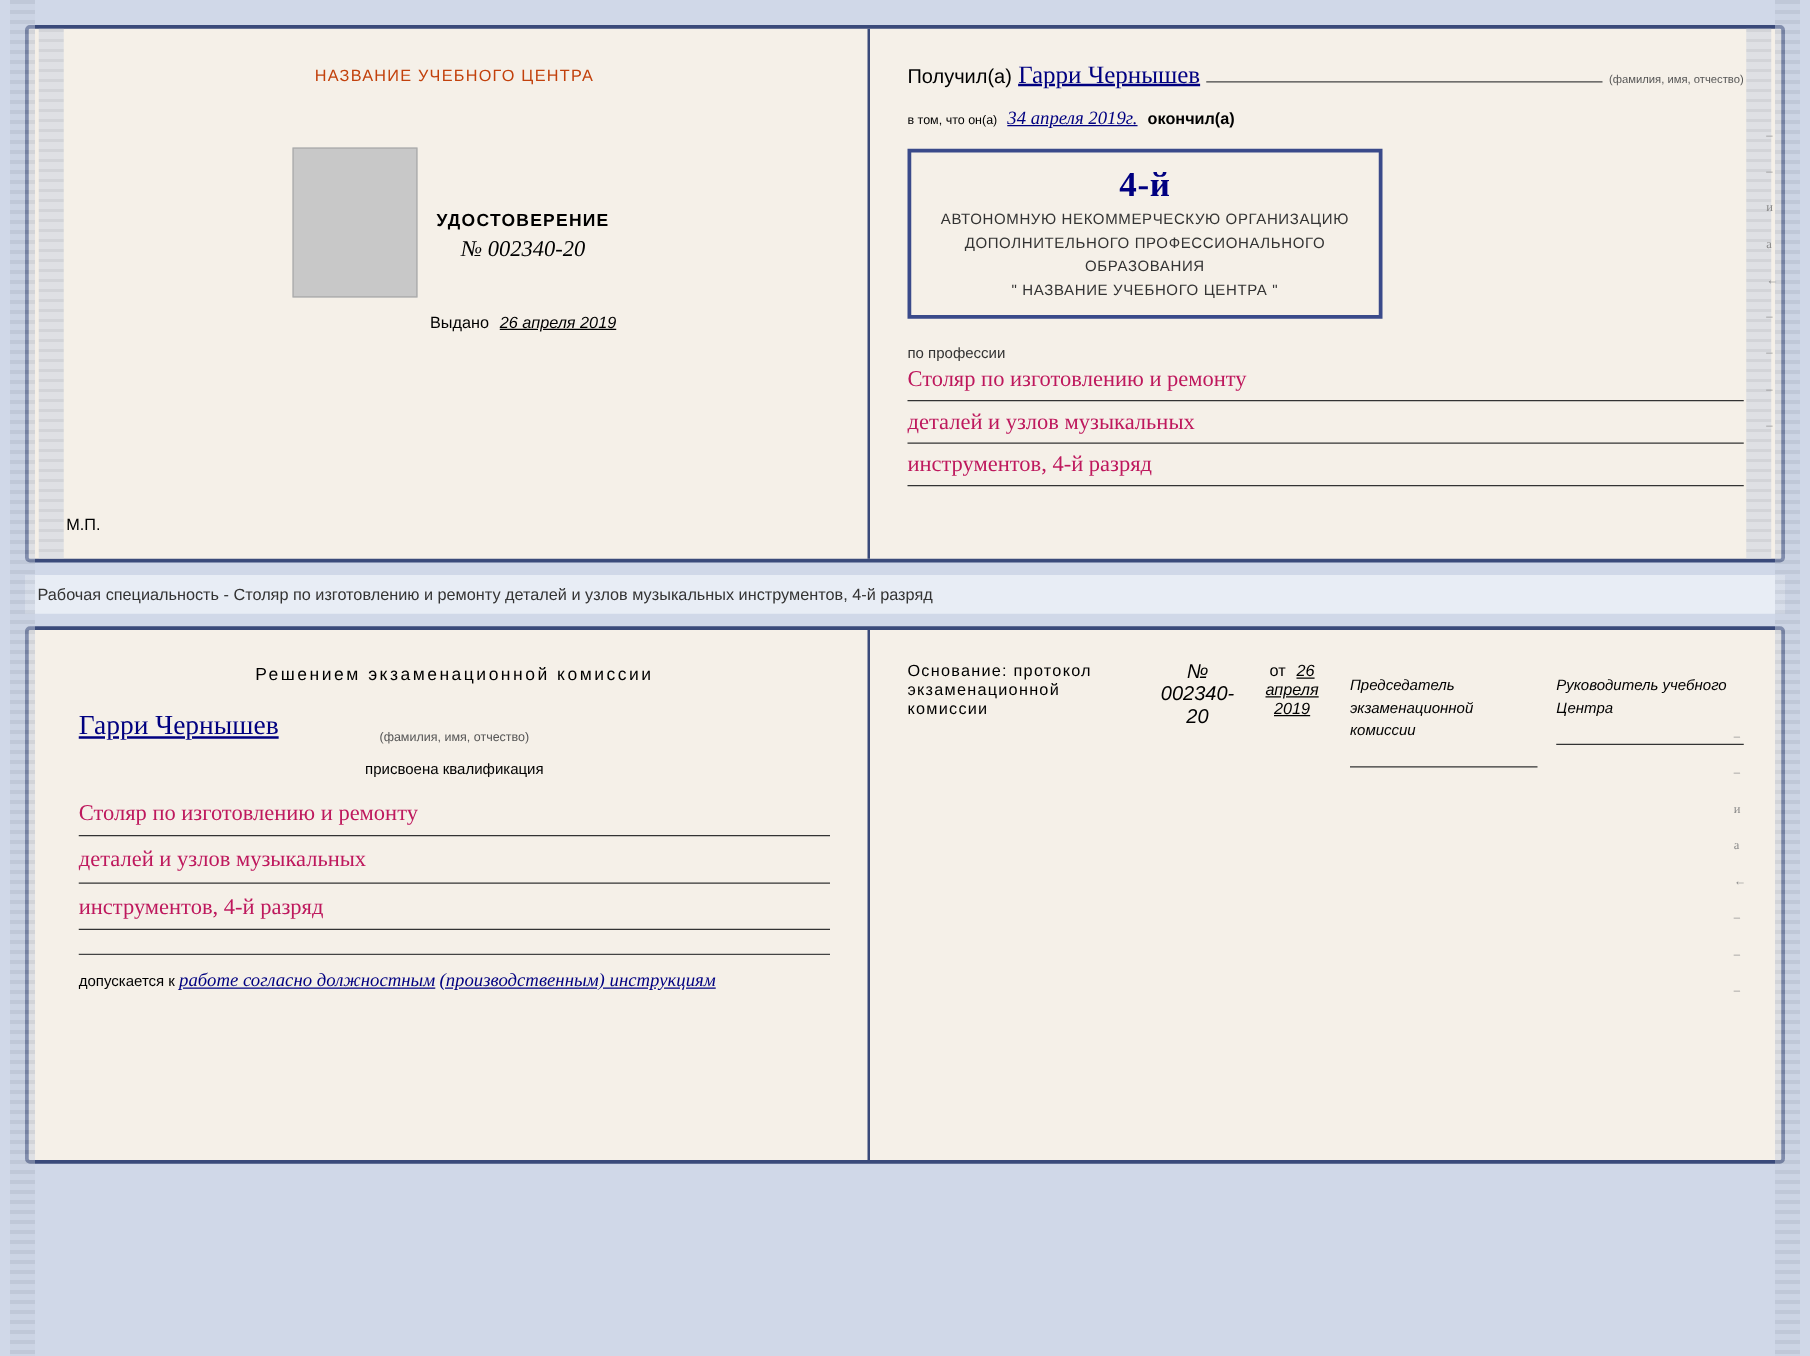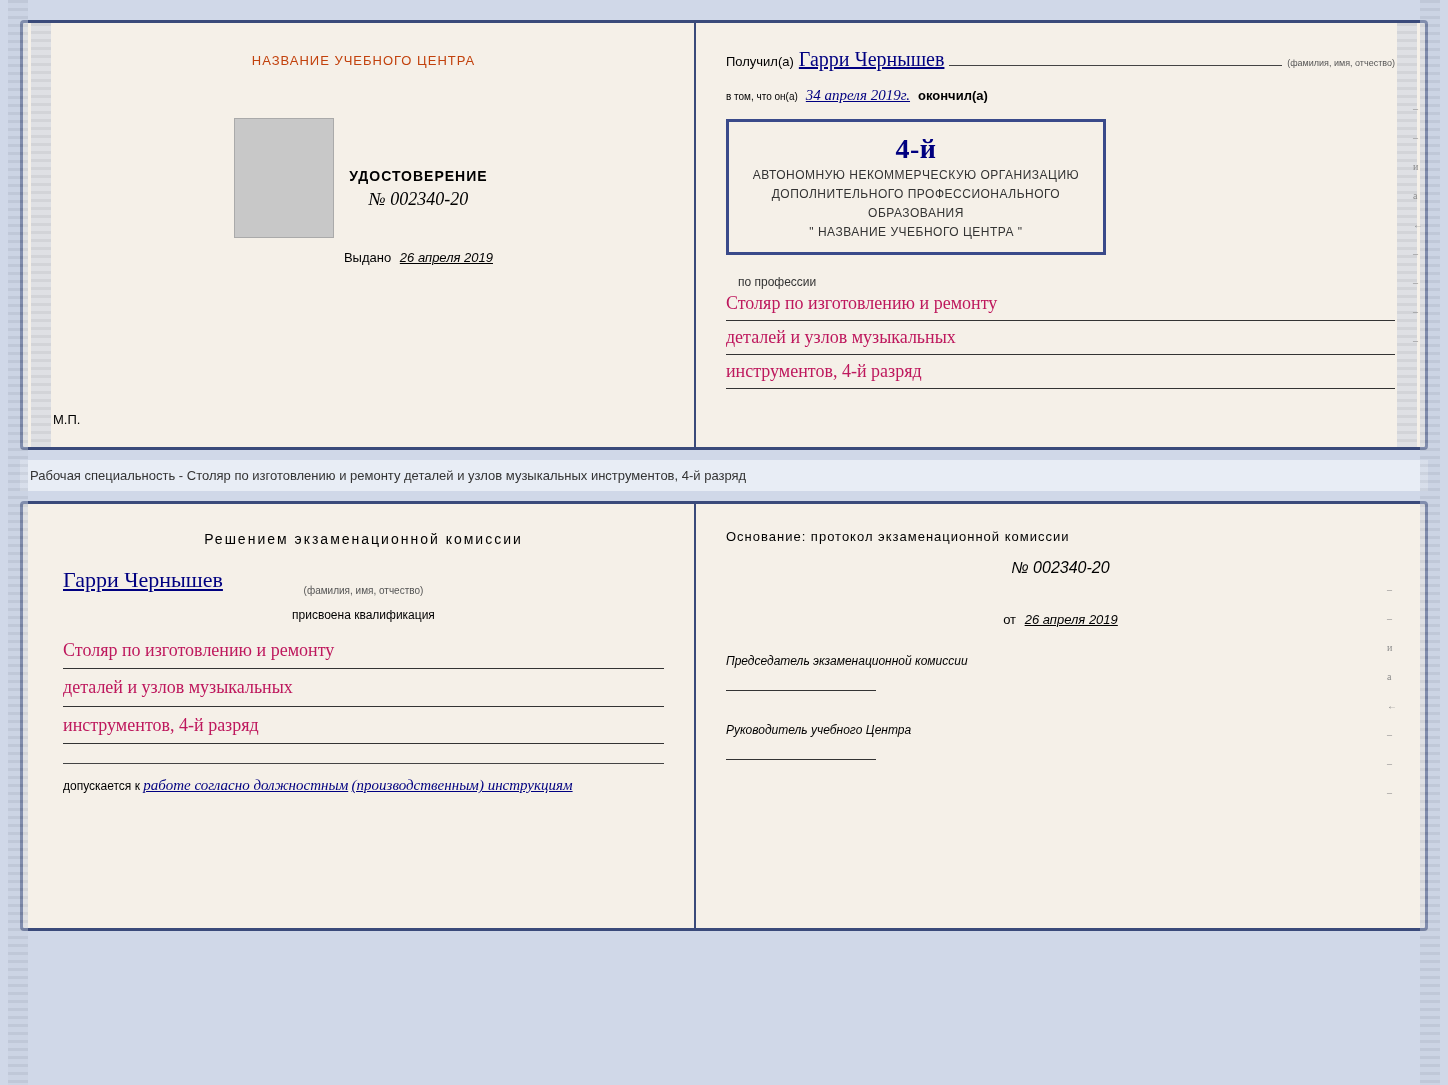--- a/index.html
+++ b/index.html
@@ -148,21 +148,20 @@
       color: #000080;
       font-weight: bold;
       line-height: 1.2;
     }
 
     .po-professii {
       font-size: 12px;
       font-family: Arial, sans-serif;
       color: #333;
       margin-top: 5px;
-      margin-left: 12px;
     }
 
     .profession-handwritten {
       font-family: 'Segoe Script', cursive;
       font-size: 18px;
       color: #be185d;
       line-height: 1.6;
     }
 
     .profession-lines {
@@ -195,21 +194,21 @@
       padding: 25px 30px 20px 40px;
       display: flex;
       flex-direction: column;
       gap: 12px;
     }
 
     .bottom-right {
       width: 52%;
       padding: 25px 30px 20px 30px;
       display: flex;
-      flex-direction: column;
+      flex-direction: row;
       gap: 15px;
       position: relative;
     }
 
     .resheniem-heading {
       font-size: 14px;
       font-family: Arial, sans-serif;
       letter-spacing: 2px;
       text-align: center;
       line-height: 1.5;
@@ -266,21 +265,20 @@
       font-family: Arial, sans-serif;
       font-size: 16px;
       font-style: italic;
       text-align: center;
     }
 
     .ot-date {
       font-size: 13px;
       font-family: Arial, sans-serif;
       text-align: center;
-      margin-top: 20px;
     }
 
     .podpis-section {
       margin-top: 10px;
     }
 
     .podpis-title {
       font-size: 12px;
       font-family: Arial, sans-serif;
       line-height: 1.5;
@@ -364,21 +362,21 @@
           </div>
         </div>
       </div>
 
       <div class="mp-label">М.П.</div>
     </div>
 
     <div class="doc-right">
 
       <div class="recipient-line">
-        <span style="font-size:13px; font-family: Arial, sans-serif;">Получил(а)</span>
+        <span style="font-size:16px; font-family: Arial, sans-serif;">Получил(а)</span>
         <span class="handwritten">Гарри Чернышев</span>
         <span style="border-bottom:1px solid #444; flex:1; min-width:20px; display:inline-block;"></span>
         <span class="small-note">(фамилия, имя, отчество)</span>
       </div>
 
       <div class="vtom-line">
         <span style="font-size:10px; font-family: Liberation Sans, sans-serif;">в том, что он(а)</span>
         <span class="date-handwritten">34 апреля 2019г.</span>
         <span style="font-size:13px; font-family: Arial, sans-serif; font-weight:bold;">окончил(а)</span>
       </div>

